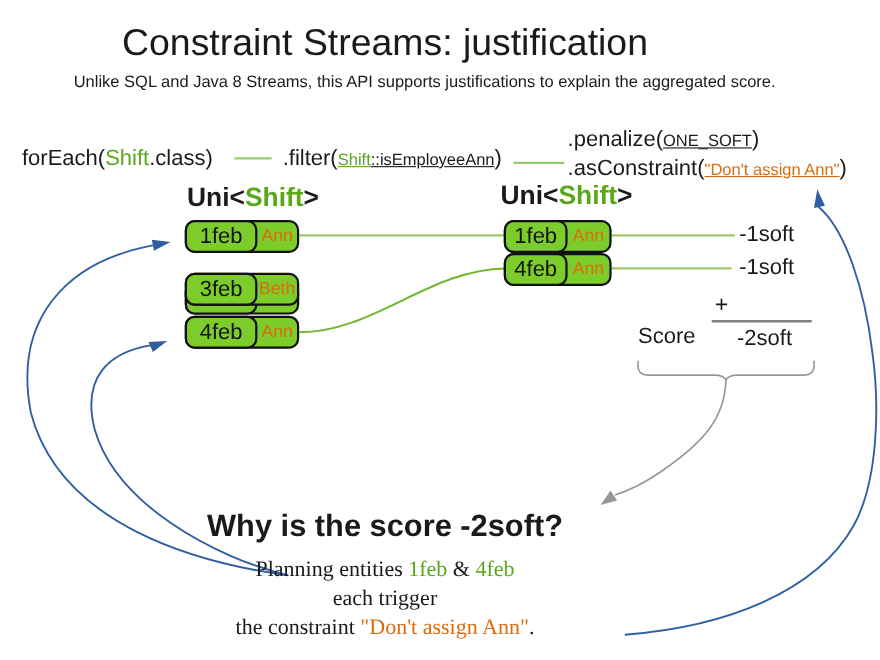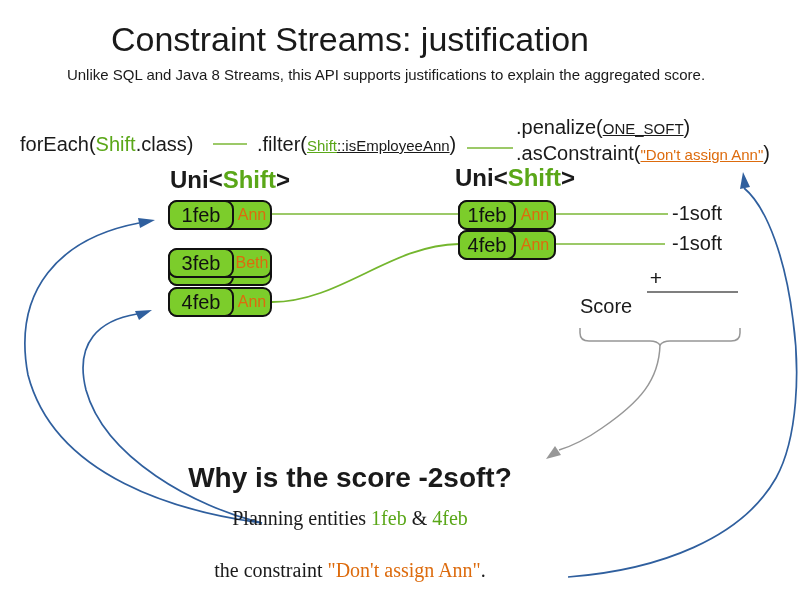--- a/index.html
+++ b/index.html
@@ -105,18 +105,20 @@
   </div>
   <div class="row row-r" style="top:230px;">
     <div class="date">4feb</div>
     <div class="name">Ann</div>
   </div>
 
   <div class="abs scoretxt" style="left:672px;top:202px;">-1soft</div>
   <div class="abs scoretxt" style="left:672px;top:232px;">-1soft</div>
   <div class="abs scoretxt" id="plus" style="left:641px;top:266px;">+</div>
   <div class="abs scoretxt" style="left:580px;top:295px;">Score</div>
+  <div class="abs scoretxt" id="total" style="left:652px;top:297px;">-2soft</div>
 
   <div class="abs center" id="why-heading">Why is the score -2soft?</div>
   <div class="abs center expl" style="top:507px;"><span>Planning entities </span><span class="green-t">1feb</span><span> &amp; </span><span class="green-t">4feb</span></div>
+  <div class="abs center expl" style="top:533px;">each trigger</div>
   <div class="abs center expl" style="top:559px;"><span>the constraint </span><span class="orange-t">"Don't assign Ann"</span><span>.</span></div>
 
 </div>
 
 </body></html>

